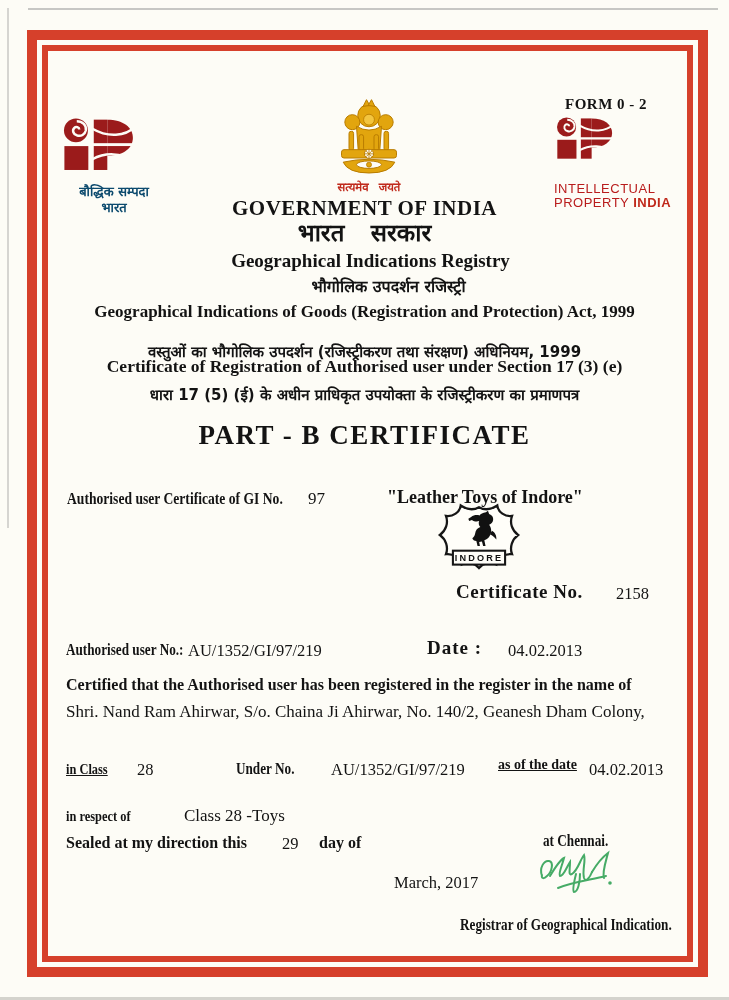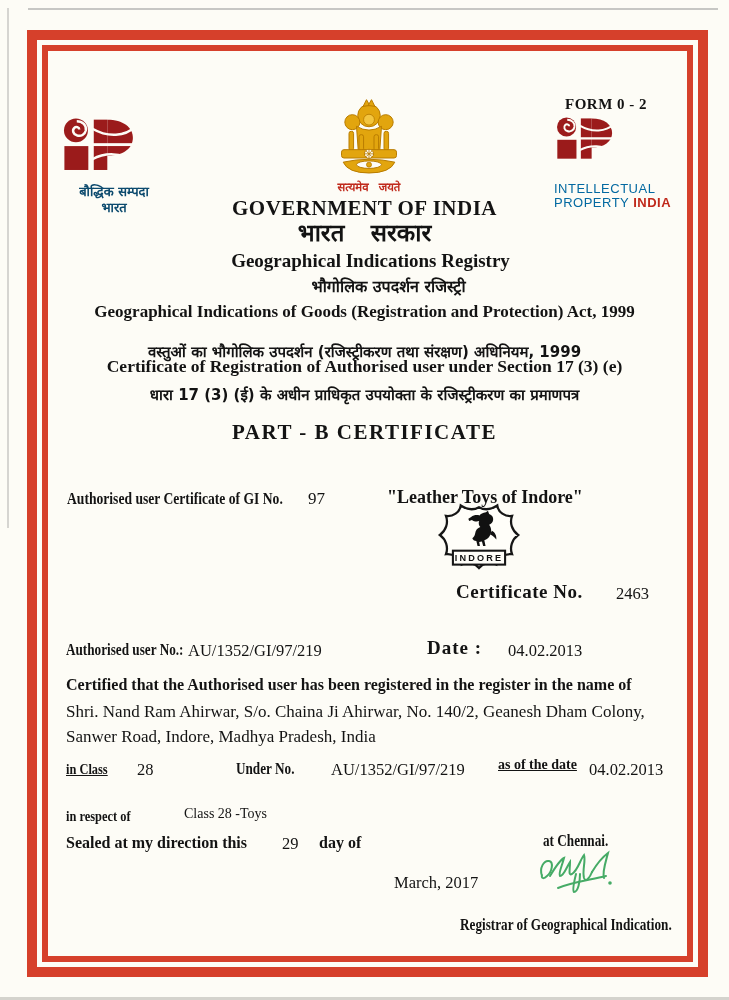--- a/index.html
+++ b/index.html
@@ -14,32 +14,32 @@
   .hindi{font-family:"DejaVu Sans","Liberation Sans",sans-serif; font-weight:bold;}
   .b{font-weight:bold;}
   .cond{display:inline-block; font-weight:bold; transform:scaleX(0.8); transform-origin:0 60%;}
   .center-line{left:0; width:729px; text-align:center;}
   .border-outer{position:absolute; left:27px; top:30px; right:21px; bottom:23px; border:10px solid #d6402b;}
   .border-inner{position:absolute; left:42px; top:45px; right:36px; bottom:38px; border:6px solid #d6402b;}
   .scan-top{position:absolute; left:28px; top:8px; width:690px; height:2px; background:#9a9a9a; opacity:.55;}
   .scan-left{position:absolute; left:7px; top:8px; width:2px; height:520px; background:#9a9a9a; opacity:.4;}
   .scan-bottom{position:absolute; left:0; bottom:0; width:729px; height:3px; background:#b9b7b2; opacity:.6;}
   .maroon{color:#0c4a6e;}
-  .gray{color:#0369a1;}
+  .gray{color:#b91c1c;}
   .red{color:#c02a1c;}
   .caption-left{text-align:center; font-size:13px; line-height:1.2;}
   .gov-en{font-size:21px; letter-spacing:.5px;}
   .gov-hi{font-size:24px; word-spacing:18px;}
   .reg-en{font-size:19px;padding-left:6px;}
   .reg-hi{font-size:16px;padding-left:24px;}
   .act-en{font-size:17px;}
   .act-hi{font-size:15px;}
   .sec-en{font-size:17.5px;}
   .sec-hi{font-size:15px;}
-  .part-title{font-size:21px; letter-spacing:1.5px;}
+  .part-title{font-size:27px; letter-spacing:1.5px;}
   .val{font-size:16.5px;}
   .u{text-decoration:underline;}
 </style>
 </head>
 <body>
 
 <div class="page">
 
   <div class="scan-top"></div>
   <div class="scan-left"></div>
@@ -113,58 +113,57 @@
     <span class="b" style="color:#c02a1c;">INDIA</span>
   </div>
 
   <div class="abs center-line serif b gov-en" style="top:196px;">GOVERNMENT OF INDIA</div>
   <div class="abs center-line hindi gov-hi" style="top:215px;">भारत सरकार</div>
   <div class="abs center-line serif b reg-en" style="top:250px;">Geographical Indications Registry</div>
   <div class="abs center-line hindi reg-hi" style="top:275px;">भौगोलिक उपदर्शन रजिस्ट्री</div>
   <div class="abs center-line serif b act-en" style="top:302px;">Geographical Indications of Goods (Registration and Protection) Act, 1999</div>
   <div class="abs center-line hindi act-hi" style="top:329px;margin-top:12px;">वस्तुओं का भौगोलिक उपदर्शन (रजिस्ट्रीकरण तथा संरक्षण) अधिनियम, 1999</div>
   <div class="abs center-line serif b sec-en" style="top:356px;">Certificate of Registration of Authorised user under Section 17 (3) (e)</div>
-  <div class="abs center-line hindi sec-hi" style="top:384px;">धारा 17 (3) (ई) के अधीन प्राधिकृत उपयोक्ता के रजिस्ट्रीकरण का प्रमाणपत्र</div>
+  <div class="abs center-line hindi sec-hi" style="top:384px;">धारा 17 (5) (ई) के अधीन प्राधिकृत उपयोक्ता के रजिस्ट्रीकरण का प्रमाणपत्र</div>
   <div class="abs center-line serif b part-title" style="top:420px;">PART - B CERTIFICATE</div>
 
   <span class="abs serif cond" style="left:67px; top:489px; font-size:17px;">Authorised user Certificate of GI No.</span>
   <span class="abs serif" style="left:308px; top:489px; font-size:17px;">97</span>
   <span class="abs serif b" style="left:387px; top:487px; font-size:18px;">"Leather Toys of Indore"</span>
 
   <svg class="abs" style="left:434px; top:502px;" width="90" height="80" viewBox="0 0 100 92">
     <path d="M50 6 C57 10 65 8 71 4 C72 12 80 17 88 16 C85 24 88 33 95 38 C88 43 85 52 88 60 C80 59 72 64 70 72 C63 68 55 70 50 76 C45 70 37 68 30 72 C28 64 20 59 12 60 C15 52 12 43 5 38 C12 33 15 24 12 16 C20 17 28 12 29 4 C35 8 43 10 50 6 Z" fill="#fffef9" stroke="#161616" stroke-width="2.6"></path>
     <g>
       <path transform="translate(29,10) scale(0.46)" fill="#111" d="M63 4 l5 -4 l3 8 c7 2 11 8 10 15 c-1 6 -5 10 -10 12 c6 8 7 19 2 27 c-3 6 -8 10 -14 12 l3 14 h-6 l-3 -11 l-7 1 l2 10 h-6 l-3 -12 c-5 0 -9 -3 -10 -7 c4 -3 6 -7 7 -12 c1 -8 6 -14 13 -16 c-4 -4 -5 -10 -3 -15 c-6 2 -13 1 -18 -3 l-7 3 l-2 -6 l7 -4 c6 -5 14 -6 21 -4 c3 -4 8 -7 16 -8 z"></path>
       <path transform="translate(29,10) scale(0.46)" fill="#111" d="M78 50 c8 4 12 13 11 22 c-6 -7 -12 -11 -16 -13 z"></path>
     </g>
     <rect x="20" y="56" width="60" height="16" fill="#fffef9" stroke="#161616" stroke-width="2.4"></rect>
     <text x="50" y="68" text-anchor="middle" font-family="Liberation Sans, DejaVu Sans, sans-serif" font-size="10.5" font-weight="bold" letter-spacing="2.5" fill="#111">INDORE</text>
   </svg>
 
   <span class="abs serif b" style="left:456px; top:581px; font-size:19px; letter-spacing:.5px;">Certificate No.</span>
-  <span class="abs serif val" style="left:616px; top:584px;">2463</span>
+  <span class="abs serif val" style="left:616px; top:584px;">2158</span>
 
   <span class="abs serif cond" style="left:66px; top:640px; font-size:16.5px;">Authorised user No.:</span>
   <span class="abs serif val" style="left:188px; top:641px;">AU/1352/GI/97/219</span>
   <span class="abs serif b" style="left:427px; top:637px; font-size:19px; letter-spacing:1px;">Date :</span>
   <span class="abs serif val" style="left:508px; top:641px;">04.02.2013</span>
 
   <span class="abs serif b" style="left:66px; top:676px; font-size:16px;">Certified that the Authorised user has been registered in the register in the name of</span>
   <span class="abs serif" style="left:66px; top:702px; font-size:17px;">Shri. Nand Ram Ahirwar, S/o. Chaina Ji Ahirwar, No. 140/2, Geanesh Dham Colony,</span>
-  <span class="abs serif" style="left:66px; top:727px; font-size:17px;">Sanwer Road, Indore, Madhya Pradesh, India</span>
 
   <span class="abs serif cond u" style="left:66px; top:760px; font-size:15.5px;">in Class</span>
   <span class="abs serif val" style="left:137px; top:760px;">28</span>
   <span class="abs serif cond" style="left:236px; top:759px; font-size:16.5px;">Under No.</span>
   <span class="abs serif val" style="left:331px; top:760px;">AU/1352/GI/97/219</span>
   <span class="abs serif b" style="left:498px; top:757px; font-size:14px;text-decoration:underline;">as of the date</span>
   <span class="abs serif val" style="left:589px; top:760px;">04.02.2013</span>
 
   <span class="abs serif cond" style="left:66px; top:807px; font-size:15.5px;">in respect of</span>
-  <span class="abs serif" style="left:184px; top:806px; font-size:14px;">Class 28 -Toys</span>
+  <span class="abs serif" style="left:184px; top:806px; font-size:17px;">Class 28 -Toys</span>
 
   <span class="abs serif b" style="left:66px; top:834px; font-size:16px;">Sealed at my direction this</span>
   <span class="abs serif val" style="left:282px; top:834px;">29</span>
   <span class="abs serif b" style="left:319px; top:834px; font-size:16px;">day of</span>
   <span class="abs serif val" style="left:394px; top:834px;margin-top:39px;">March, 2017</span>
   <span class="abs serif cond" style="left:543px; top:831px; font-size:16.5px;">at Chennai.</span>
 
   <svg class="abs" style="left:528px; top:848px;" width="100" height="50" viewBox="0 0 100 50">
     <g fill="none" stroke="#46ab66" stroke-width="2" stroke-linecap="round">
       <path d="M14 28 C11 20 16 12 21 13 C26 14 24 24 19 28 C16 31 13 31 14 27"></path>

